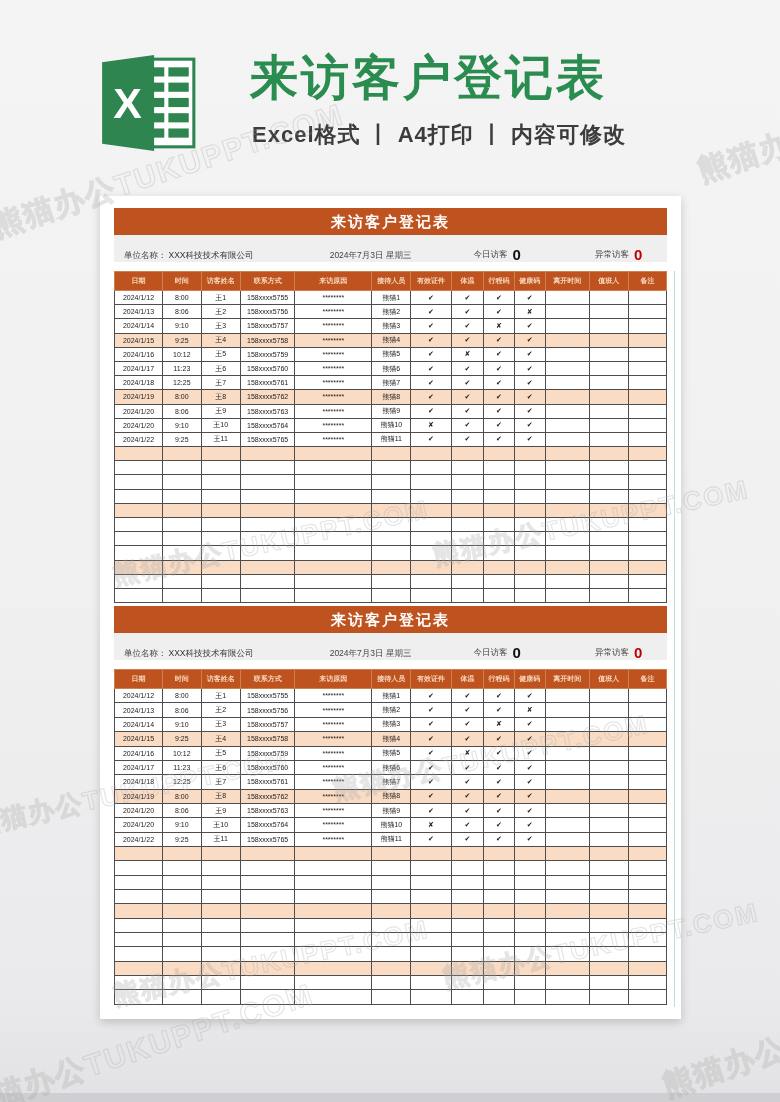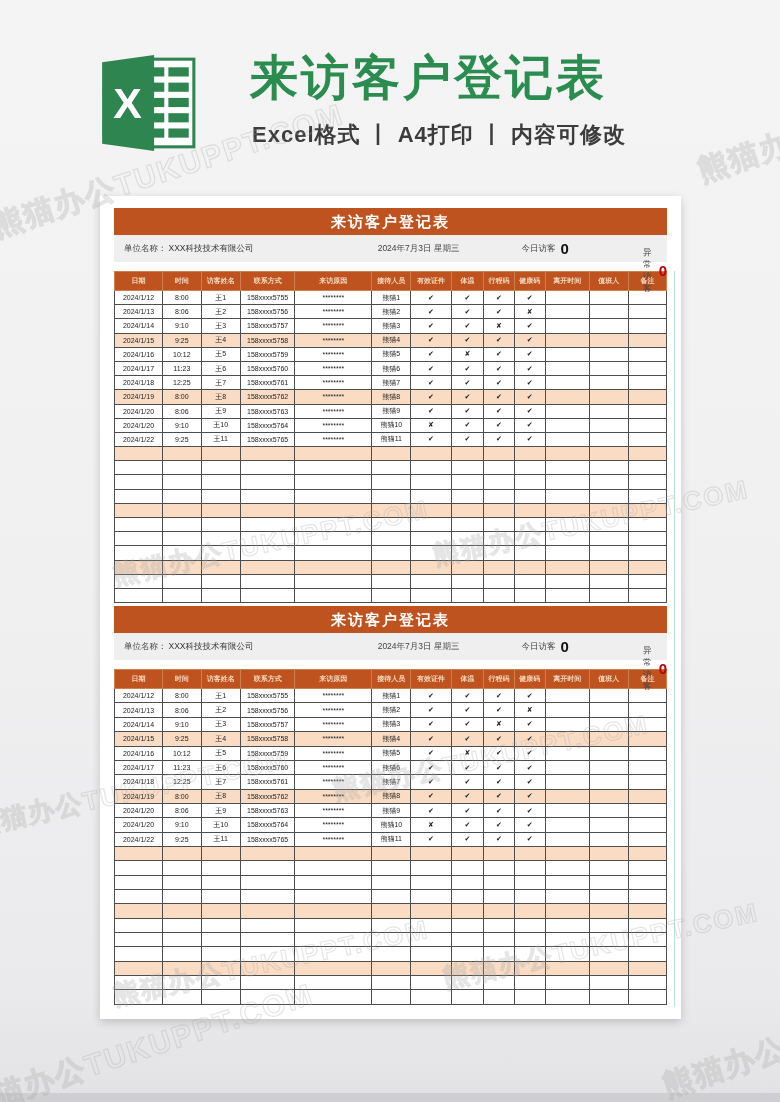--- a/index.html
+++ b/index.html
@@ -41,26 +41,26 @@
     background:rgba(95,190,170,0.45);
   }
   .sheet-block{margin:0 14px;}
   .sheet-block.second{margin-top:3px;}
 
   .sheet-title{
     height:27px;line-height:27px;text-align:center;
     background:#bf531f;color:#ffffff;font-size:15px;font-weight:700;letter-spacing:2px;
   }
   .info-row{
-    height:27px;background:#efefef;display:flex;align-items:center;
+    height:27px;background:#efefef;display:flex;align-items:flex-end;
     font-size:8.5px;color:#444;margin-bottom:9px;
   }
   .info-company{flex:0 0 39%;padding-left:10px;box-sizing:border-box;}
   .info-company .val{color:#333;margin-left:2px;}
-  .info-date{flex:0 0 26%;margin-left:48px;}
+  .info-date{flex:0 0 26%;}
   .info-count{flex:0 0 22%;display:flex;align-items:center;gap:5px;}
   .info-count.abnormal{flex:1 1 auto;margin-top:44px;}
   .count-num{font-size:15px;font-weight:800;line-height:1;color:#111;}
   .count-num.red{color:#c00000;}
 
   table.reg-table{
     width:100%;border-collapse:collapse;table-layout:fixed;
     border:1px solid #4d4d4d;
   }
   table.reg-table th{

